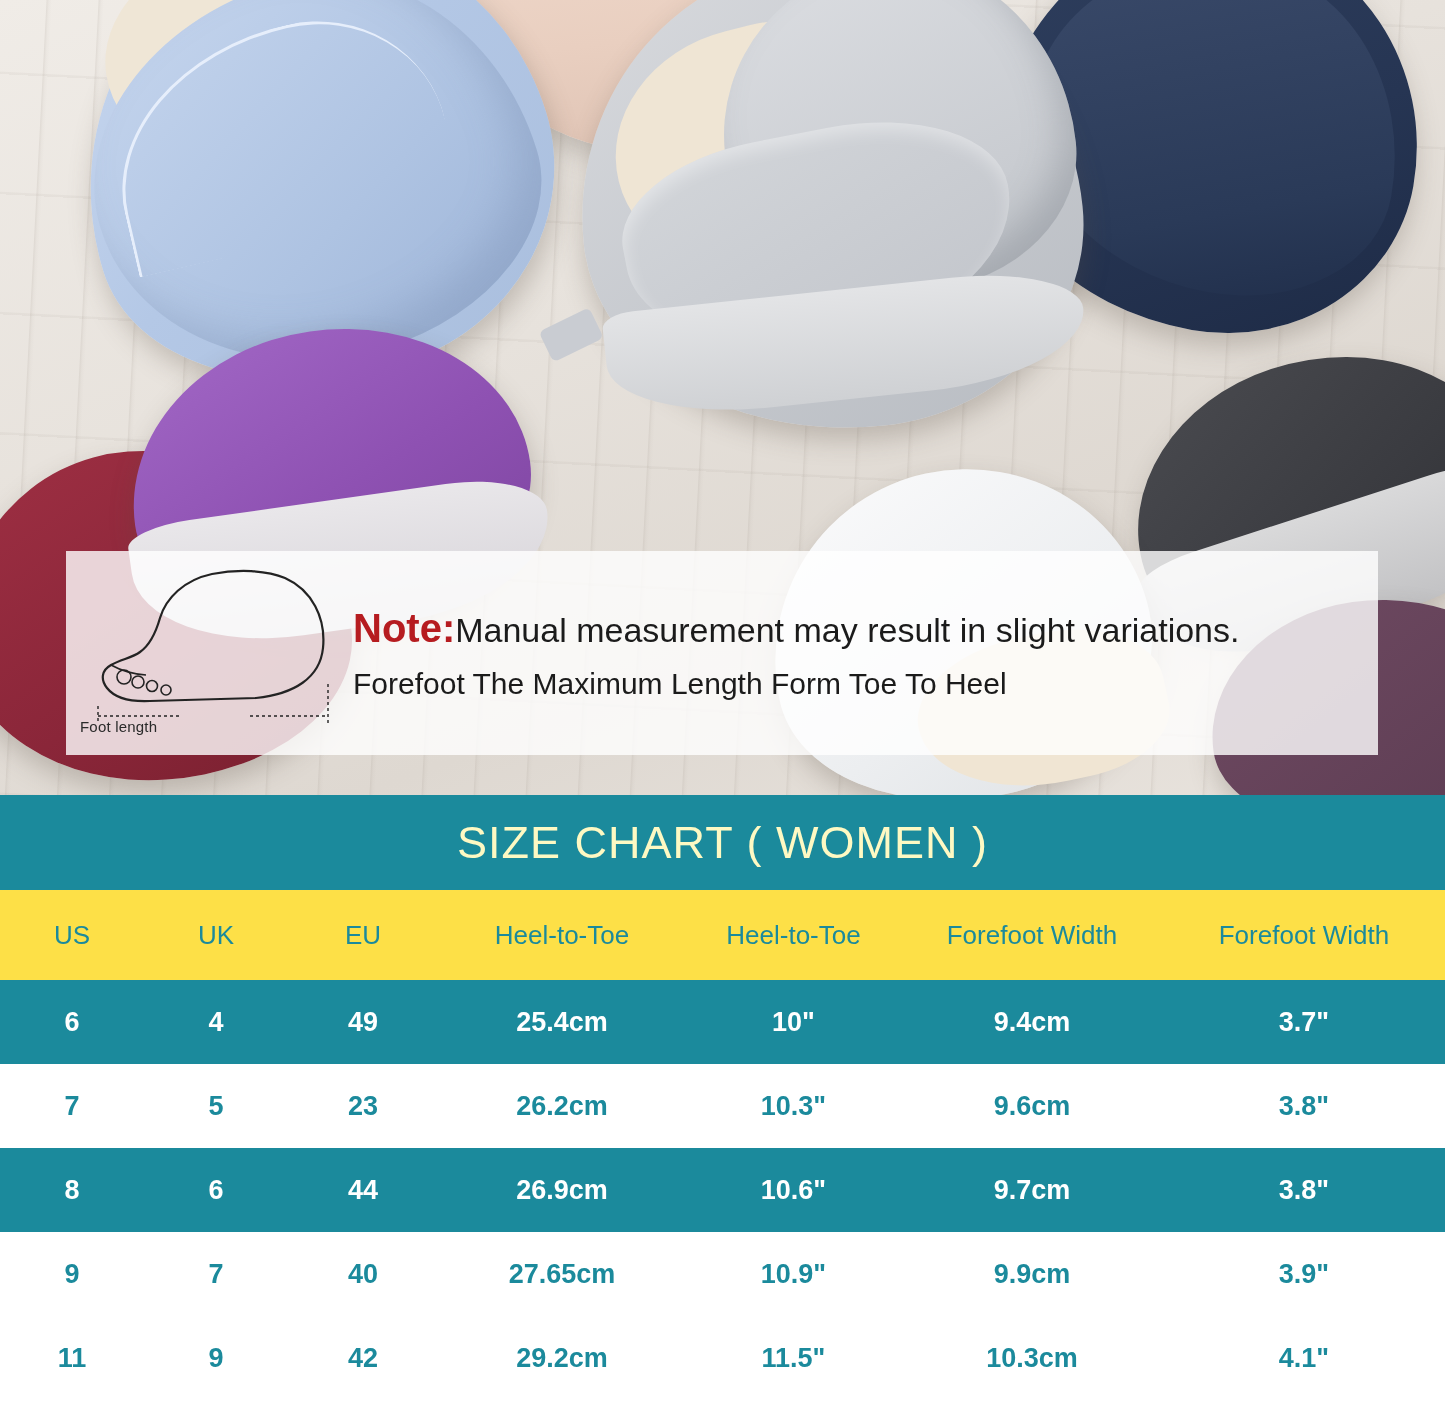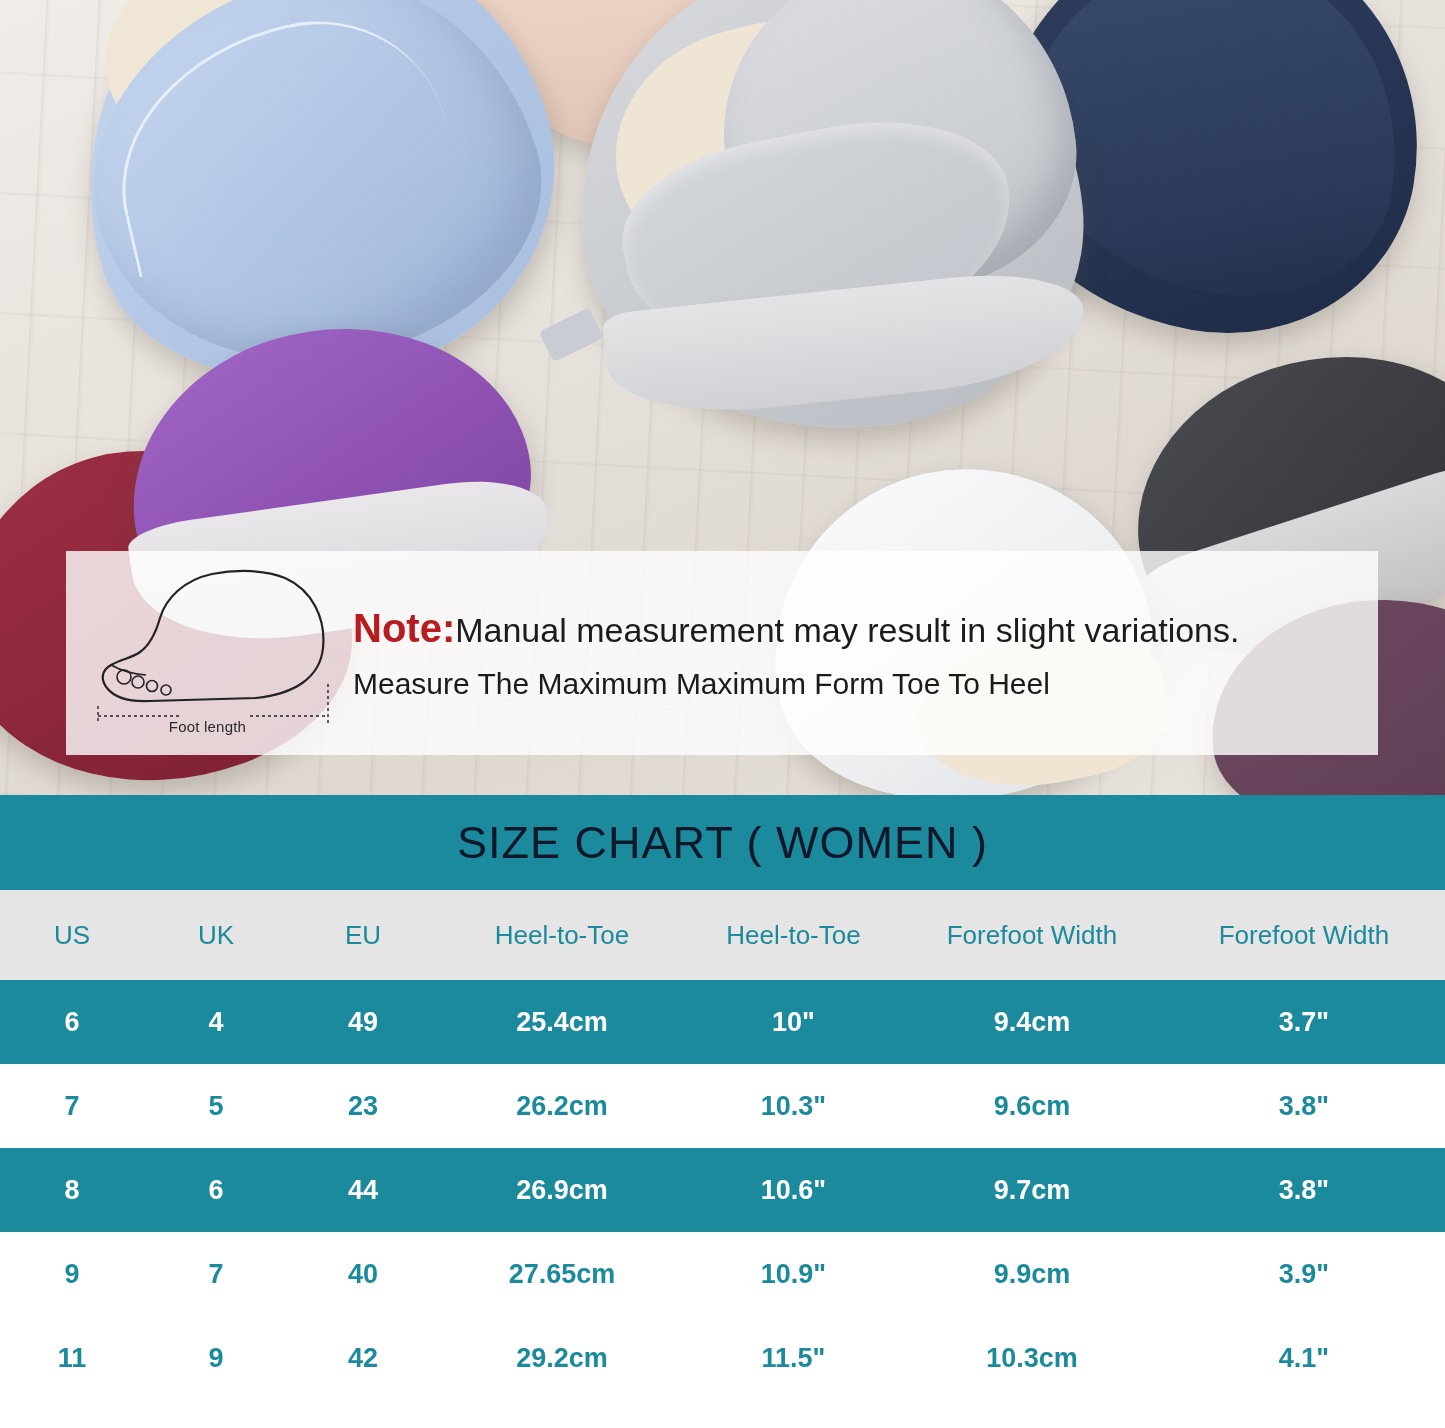--- a/index.html
+++ b/index.html
@@ -234,21 +234,20 @@
     height: 175px;
     margin-left: 14px;
     position: relative;
     flex: none;
   }
   .foot-svg { position: absolute; left: 0; top: 0; }
   .foot-caption {
     position: absolute;
     left: 0; bottom: 6px;
     width: 255px;
-    text-align: center;
     font-size: 15px;
     color: #2a2a2a;
     letter-spacing: .2px;
   }
   .note-text {
     flex: 1;
     padding-left: 18px;
     padding-right: 12px;
   }
   .note-line1 {
@@ -271,21 +270,21 @@
 
   
   .chart-header {
     background: #1b8a9c;
     height: 95px;
     display: flex;
     align-items: center;
     justify-content: center;
   }
   .chart-title {
-    color: #0f172a;
+    color: #fef9c3;
     font-size: 45px;
     letter-spacing: 1px;
   }
 
   table.size-table {
     width: 1445px;
     border-collapse: collapse;
     table-layout: fixed;
   }
   table.size-table col.c1 { width: 144px; }
@@ -294,21 +293,21 @@
   table.size-table col.c4 { width: 248px; }
   table.size-table col.c5 { width: 215px; }
   table.size-table col.c6 { width: 262px; }
   table.size-table col.c7 { width: 282px; }
 
   table.size-table th {
     height: 88px;
     font-size: 26px;
     font-weight: normal;
     color: #1b8a9c;
-    background: #e5e5e5;
+    background: #fde047;
     text-align: center;
     vertical-align: middle;
   }
   table.size-table td {
     height: 82px;
     font-size: 27px;
     text-align: center;
     vertical-align: middle;
     font-weight: bold;
   }
@@ -366,21 +365,21 @@
         <circle cx="86" cy="124" r="5" fill="none" stroke="#232323" stroke-width="1.6"></circle>
         <line x1="18" y1="140" x2="18" y2="158" stroke="#232323" stroke-width="1.4" stroke-dasharray="3,3"></line>
         <line x1="248" y1="118" x2="248" y2="158" stroke="#232323" stroke-width="1.4" stroke-dasharray="3,3"></line>
         <line x1="18" y1="150" x2="100" y2="150" stroke="#232323" stroke-width="1.4" stroke-dasharray="3,3"></line>
         <line x1="170" y1="150" x2="248" y2="150" stroke="#232323" stroke-width="1.4" stroke-dasharray="3,3"></line>
       </svg>
       <div class="foot-caption">Foot length</div>
     </div>
     <div class="note-text">
       <div class="note-line1"><span class="note-word">Note:</span><span>Manual measurement may result in slight variations.</span></div>
-      <div class="note-line2">Measure The Maximum Maximum Form Toe To Heel</div>
+      <div class="note-line2">Forefoot The Maximum Length Form Toe To Heel</div>
     </div>
   </div>
 </div>
 
 <div class="chart-header">
   <div class="chart-title">SIZE CHART ( WOMEN )</div>
 </div>
 
 <table class="size-table">
   <colgroup>

